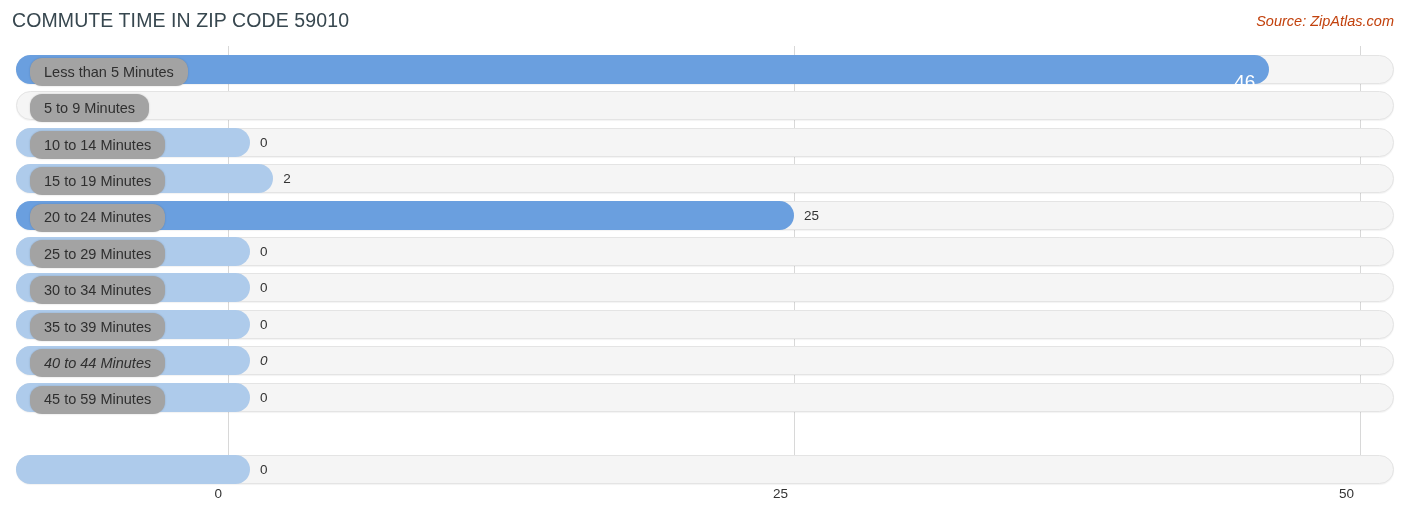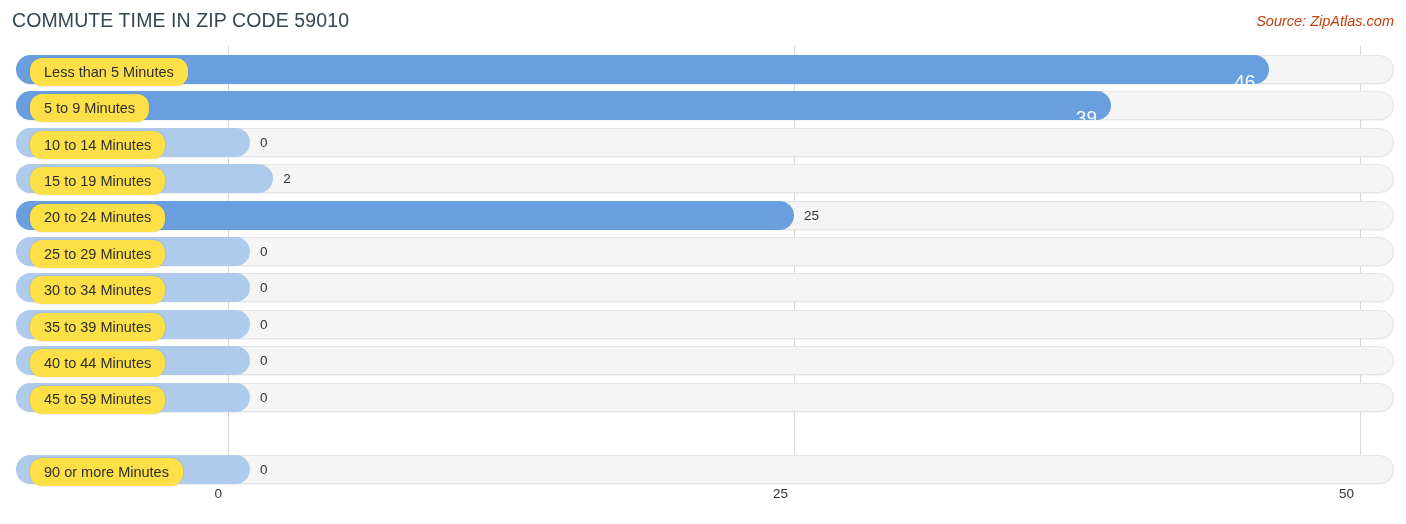--- a/index.html
+++ b/index.html
@@ -89,21 +89,21 @@
   }
   .bar.strong { background: #6a9fdf; }
   .bar.weak   { background: #aecbeb; }
 
   .label-pill {
     position: absolute;
     left: 14px;
     top: 3px;
     height: 23px;
     border-radius: 12px;
-    background: #fde047;
+    background: #a3a3a3;
     display: flex;
     align-items: center;
     padding: 14px 14px;
     box-sizing: border-box;
     white-space: nowrap;
     box-shadow: 0 0 2px rgba(0,0,0,0.18);
   }
   .label-pill span {
     font-size: 14.5px;
     color: #2f2f2f;
@@ -166,23 +166,20 @@
         <div class="track" style="width: 1378px; background: rgb(245, 245, 245);"></div>
         <div class="bar strong" style="width: 1253.44px; background: rgb(106, 159, 223);">
           <div class="value-in" style="color: rgb(255, 255, 255);">46</div>
         </div>
         <div class="label-pill">
           <span>Less than 5 Minutes</span>
         </div>
       </div>
       <div class="row" style="top: 45.4px; width: 1378px;">
         <div class="track" style="width: 1378px; background: rgb(245, 245, 245);"></div>
-        <div class="bar strong" style="width: 1094.96px; background: rgb(106, 159, 223);">
-          <div class="value-in" style="color: rgb(255, 255, 255);">39</div>
-        </div>
         <div class="label-pill">
           <span>5 to 9 Minutes</span>
         </div>
       </div>
       <div class="row" style="top: 81.8px; width: 1378px;">
         <div class="track" style="width: 1378px; background: rgb(245, 245, 245);"></div>
         <div class="bar weak" style="width: 234px; background: rgb(174, 203, 235);"></div>
         <div class="label-pill">
           <span>10 to 14 Minutes</span>
         </div>
@@ -221,42 +218,39 @@
         <div class="value-out" style="left: 244px; color: rgb(51, 51, 51);">0</div>
       </div>
       <div class="row" style="top: 263.8px; width: 1378px;">
         <div class="track" style="width: 1378px; background: rgb(245, 245, 245);"></div>
         <div class="bar weak" style="width: 234px; background: rgb(174, 203, 235);"></div>
         <div class="label-pill">
           <span>35 to 39 Minutes</span>
         </div>
         <div class="value-out" style="left: 244px; color: rgb(51, 51, 51);">0</div>
       </div>
-      <div class="row" style="top: 300.2px; width: 1378px;">
+      <div class="row" style="top: 300.2px; width: 1378px; font-style: italic;">
         <div class="track" style="width: 1378px; background: rgb(245, 245, 245);"></div>
         <div class="bar weak" style="width: 234px; background: rgb(174, 203, 235);"></div>
         <div class="label-pill">
           <span>40 to 44 Minutes</span>
         </div>
         <div class="value-out" style="left: 244px; color: rgb(51, 51, 51);">0</div>
       </div>
       <div class="row" style="top: 336.6px; width: 1378px;">
         <div class="track" style="width: 1378px; background: rgb(245, 245, 245);"></div>
         <div class="bar weak" style="width: 234px; background: rgb(174, 203, 235);"></div>
         <div class="label-pill">
           <span>45 to 59 Minutes</span>
         </div>
         <div class="value-out" style="left: 244px; color: rgb(51, 51, 51);">0</div>
       </div>
       <div class="row" style="top: 409.4px; width: 1378px;">
         <div class="track" style="width: 1378px; background: rgb(245, 245, 245);"></div>
         <div class="bar weak" style="width: 234px; background: rgb(174, 203, 235);"></div>
-        <div class="label-pill">
-          <span>90 or more Minutes</span>
-        </div>
         <div class="value-out" style="left: 244px; color: rgb(51, 51, 51);">0</div>
       </div>
     </div>
 
   <div class="axis" id="axis">
       <div class="axis-tick" style="left: 222px; color: rgb(51, 51, 51);">0</div>
       <div class="axis-tick" style="left: 788px; color: rgb(51, 51, 51);">25</div>
       <div class="axis-tick" style="left: 1354px; color: rgb(51, 51, 51);">50</div>
     </div>
 

